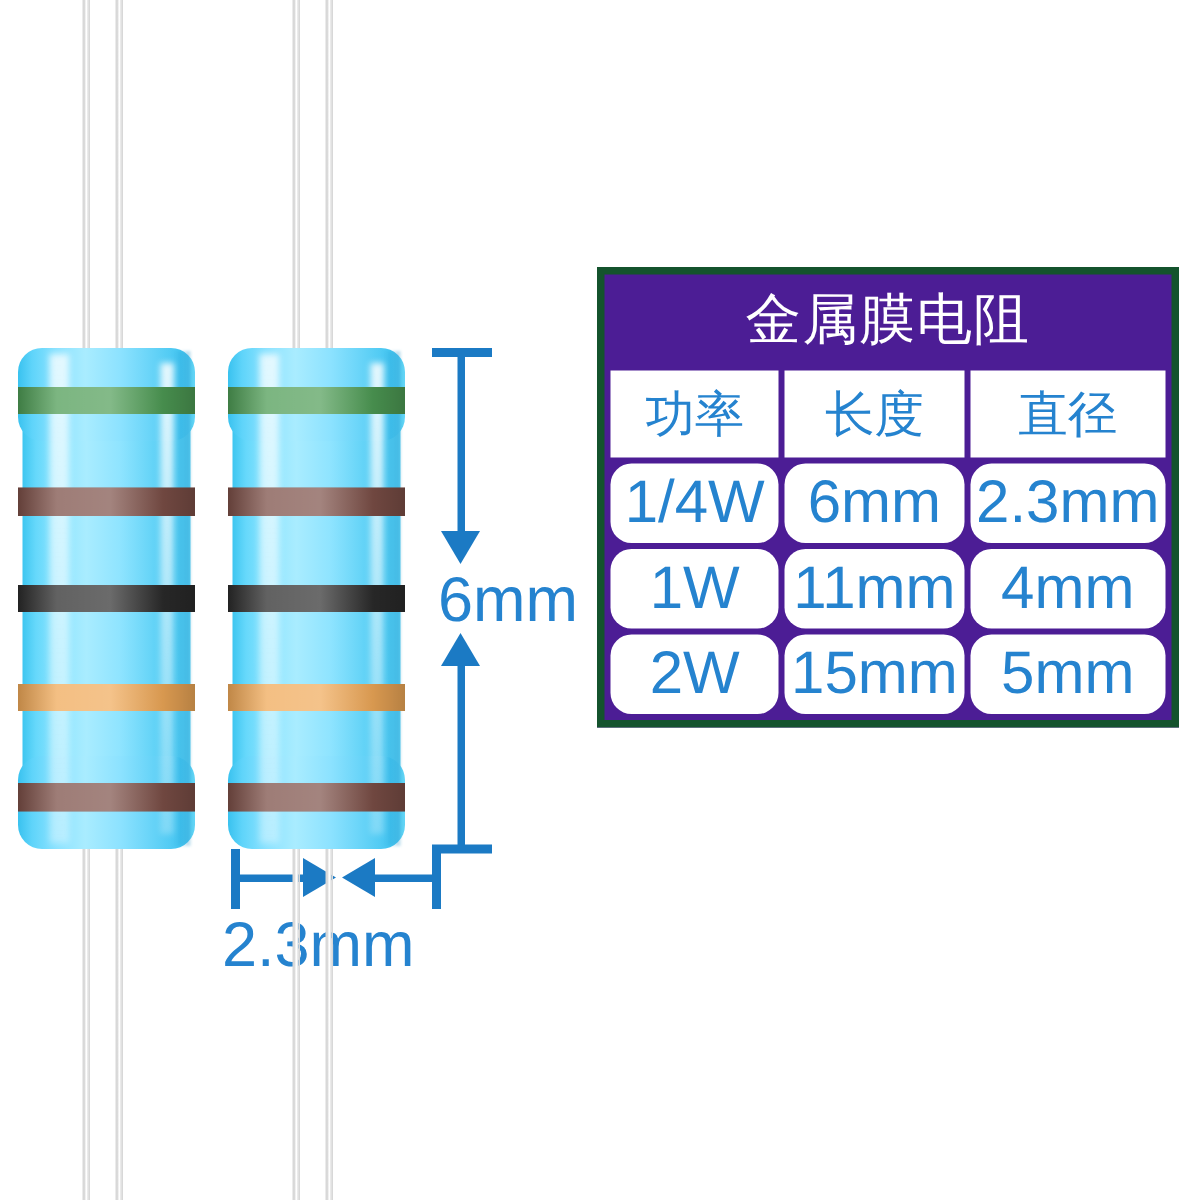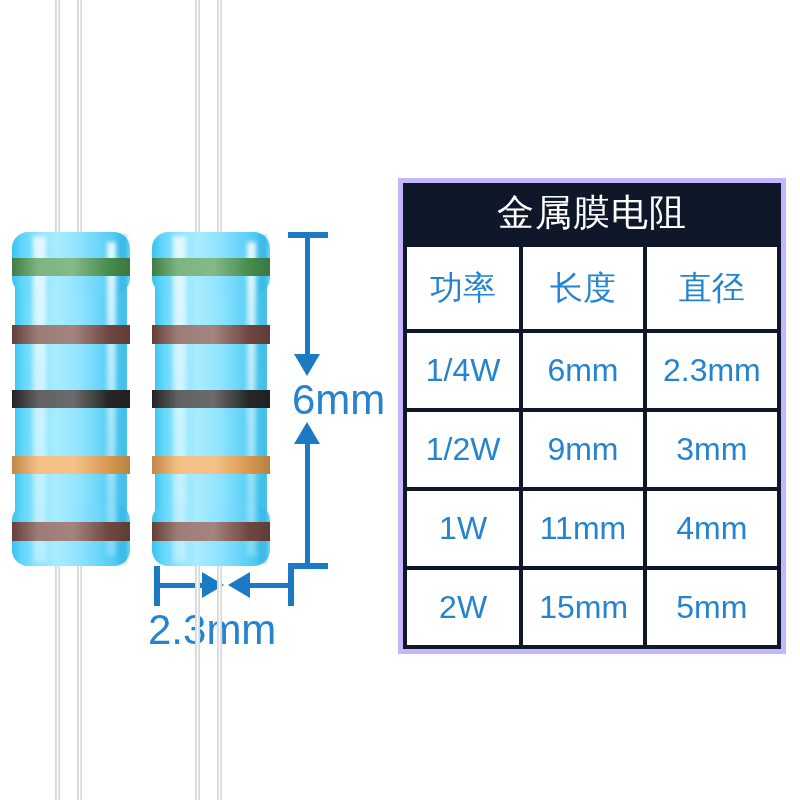--- a/index.html
+++ b/index.html
@@ -182,23 +182,23 @@
     white-space: nowrap;
     letter-spacing: 0px;
   }
 
   
   #spec-table {
     position: absolute;
     left: 398px;
     top: 178px;
     width: 388px;
-    border: 5px solid #c4b5fd;
+    border: 5px solid #14532d;
     box-sizing: border-box;
-    background: #0f172a;
+    background: #4c1d95;
   }
   .tbl-title {
     height: 60px;
     line-height: 60px;
     text-align: center;
     color: #ffffff;
     font-size: 37px;
     font-family: "Liberation Sans", sans-serif;
     letter-spacing: 1px;
   }
@@ -207,29 +207,30 @@
     border-spacing: 4px;
     width: 100%;
     table-layout: fixed;
   }
   table.spec th, table.spec td {
     background: #ffffff;
     color: #2583cf;
     text-align: center;
     font-family: "Liberation Sans", sans-serif;
     font-weight: normal;
-    padding: 16px;
+    padding: 4px;
   }
   table.spec th {
     height: 50px;
     font-size: 33px;
   }
   table.spec td {
     height: 43px;
-    font-size: 32px;
+    font-size: 40px;
+    border-radius: 14px;
   }
   table.spec col.c1 { width: 31%; }
   table.spec col.c2 { width: 33%; }
   table.spec col.c3 { width: 36%; }
 </style>
 </head>
 <body>
 
 <div id="stage">
 
@@ -319,25 +320,20 @@
           <th>直径</th>
         </tr>
       </thead>
       <tbody id="spec-body">
           <tr>
             <td>1/4W</td>
             <td>6mm</td>
             <td>2.3mm</td>
           </tr>
           <tr>
-            <td>1/2W</td>
-            <td>9mm</td>
-            <td>3mm</td>
-          </tr>
-          <tr>
             <td>1W</td>
             <td>11mm</td>
             <td>4mm</td>
           </tr>
           <tr>
             <td>2W</td>
             <td>15mm</td>
             <td>5mm</td>
           </tr>
         </tbody>

